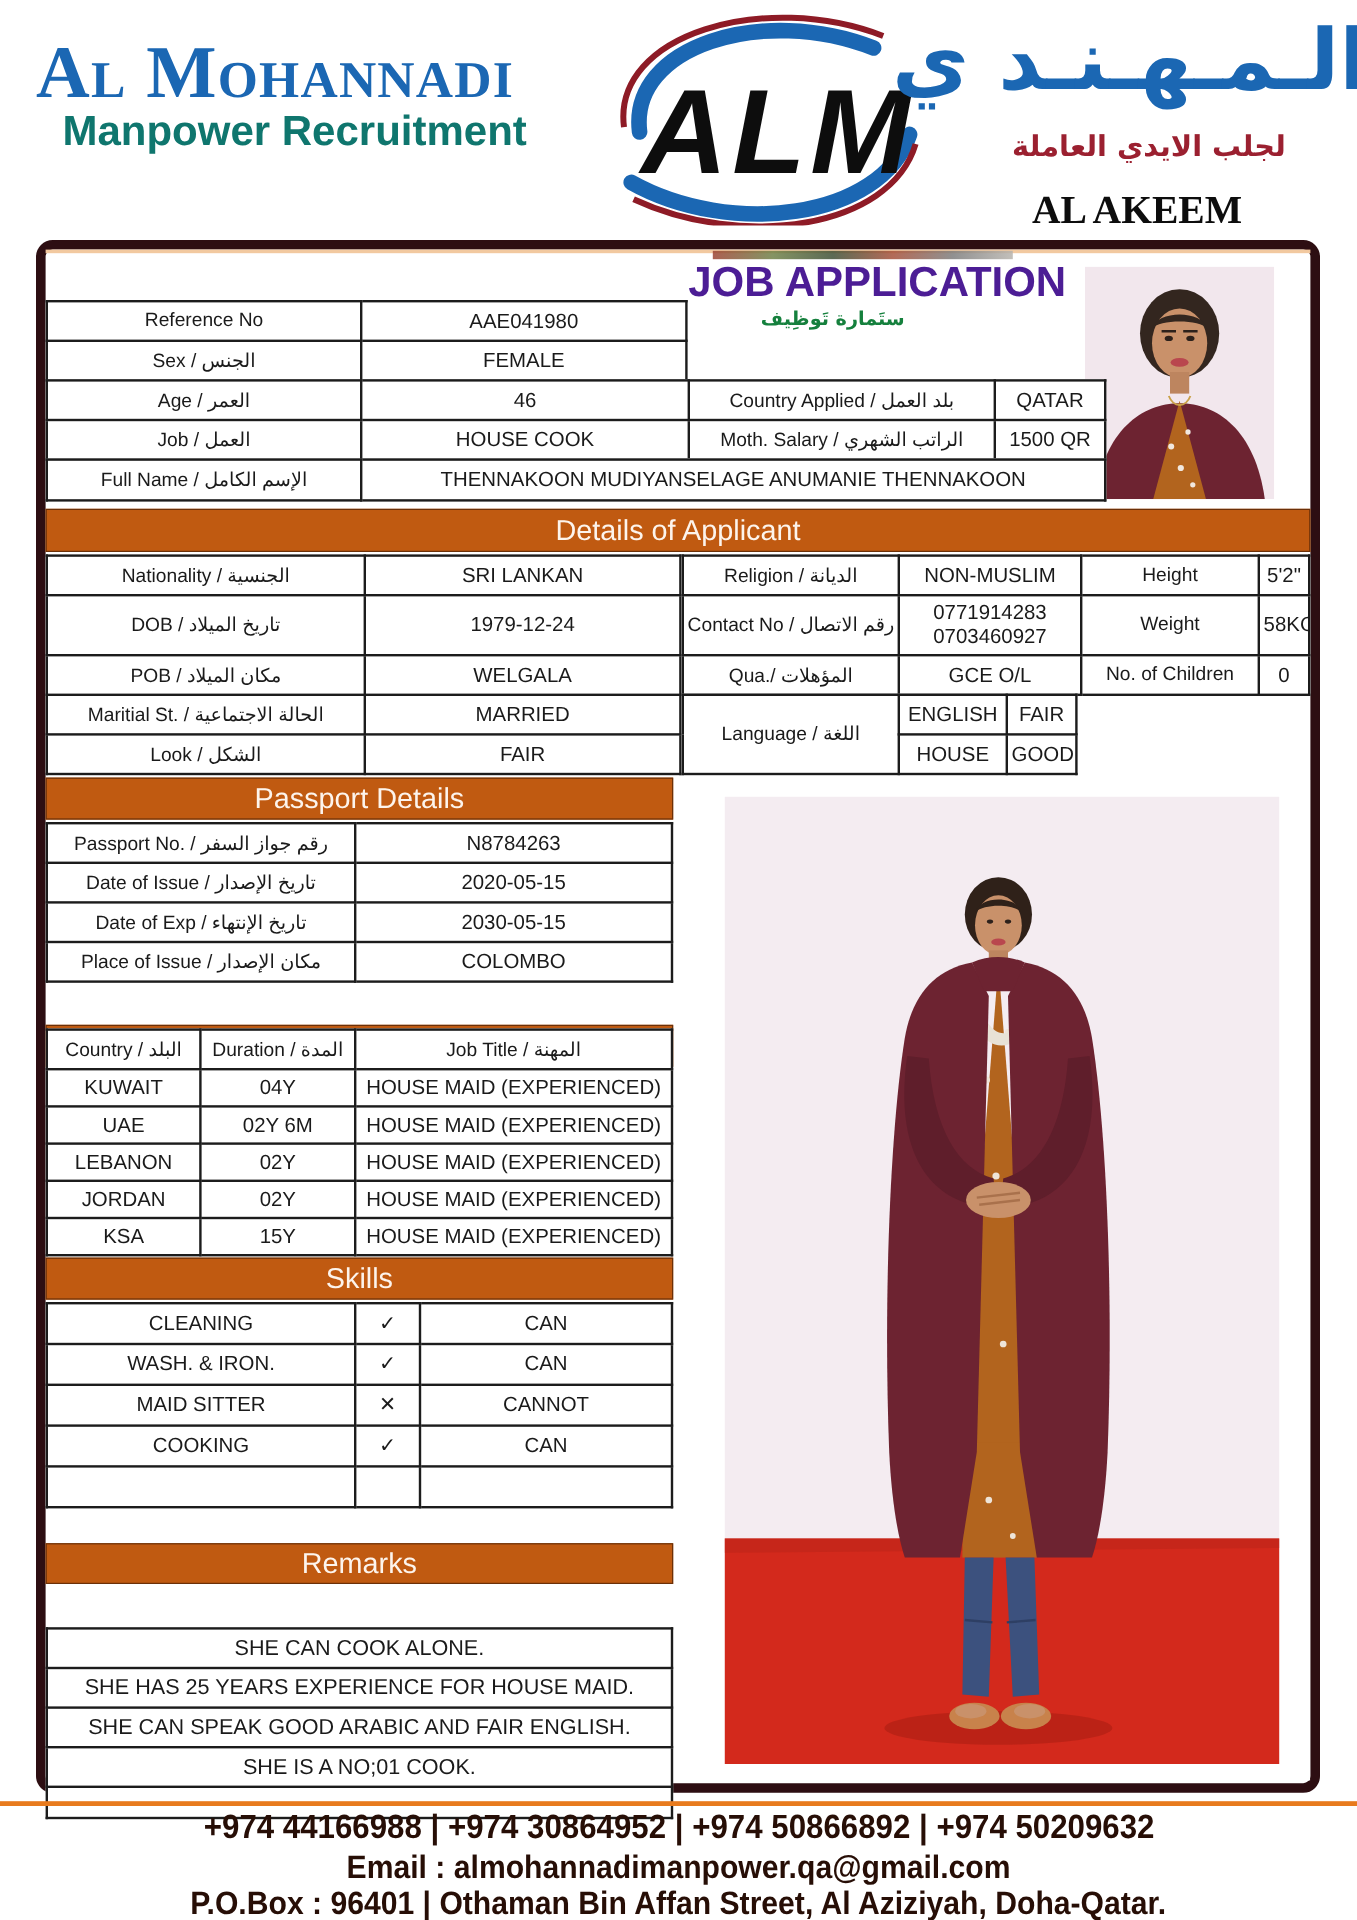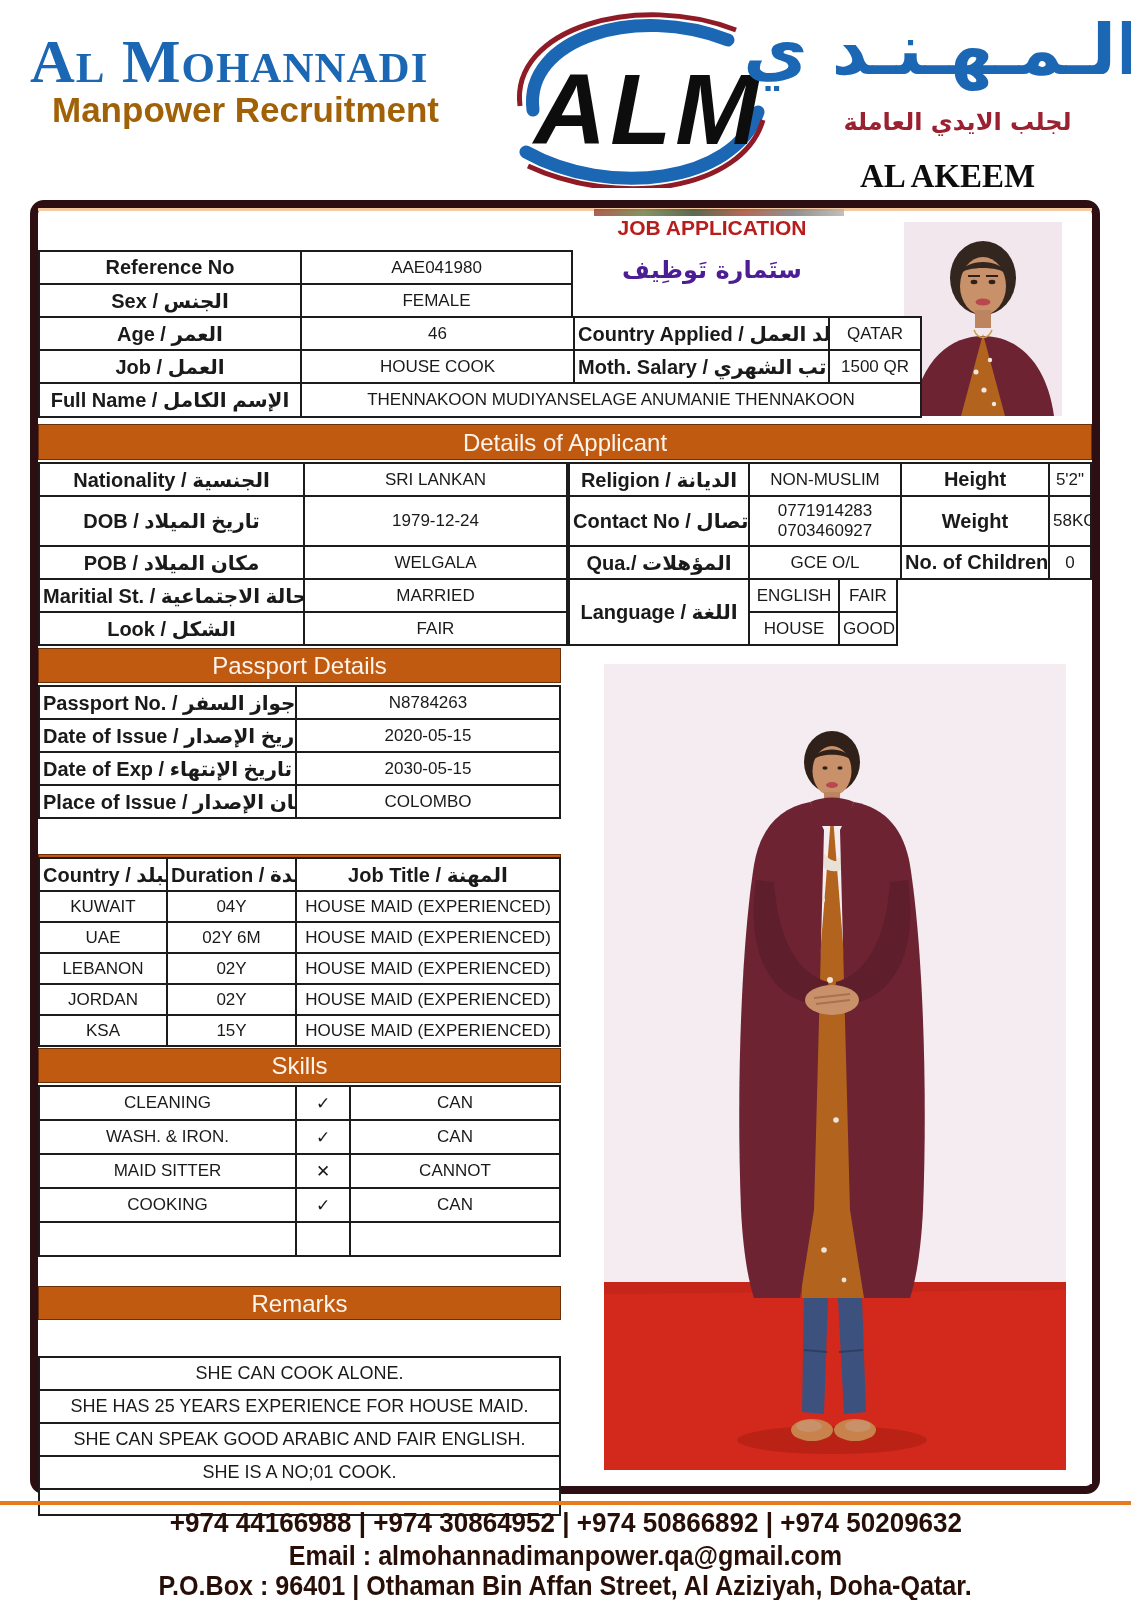--- a/index.html
+++ b/index.html
@@ -3,55 +3,55 @@
 <meta charset="utf-8">
 <style>
   html,body{margin:0;padding:0;background:#ffffff;}
   .page{position:relative;width:1131px;height:1600px;background:#fff;overflow:hidden;
         font-family:"Liberation Sans","DejaVu Sans",sans-serif;}
   .abs{position:absolute;}
 
   
   .brand-name{left:30px;top:30px;color:#1b67b3;font-family:"Liberation Serif","DejaVu Serif",serif;
               font-weight:bold;font-variant:small-caps;font-size:62px;letter-spacing:1px;line-height:1;}
-  .brand-tagline{left:52px;top:92px;color:#a16207;font-weight:bold;font-size:35px;line-height:1;}
+  .brand-tagline{left:52px;top:92px;color:#0f766e;font-weight:bold;font-size:35px;line-height:1;}
   .logo-svg{left:468px;top:2px;}
   .brand-ar{left:700px;top:-2px;width:440px;text-align:right;direction:rtl;color:#1b67b3;
             font-weight:bold;font-size:70px;line-height:1.5;font-family:"DejaVu Sans",sans-serif;}
   .brand-ar-tag{left:790px;top:108px;width:335px;text-align:center;direction:rtl;color:#9b2030;
             font-weight:bold;font-size:24px;letter-spacing:3px;font-family:"DejaVu Sans",sans-serif;}
   .partner{left:860px;top:160px;color:#0d0d0d;font-family:"Liberation Serif","DejaVu Serif",serif;
            font-weight:bold;font-size:33px;letter-spacing:0px;line-height:1;}
 
   
   .form{position:absolute;left:30px;top:200px;width:1054px;height:1278px;background:#fff;
         border:8px solid #2d0e12;border-radius:14px;}
   .form-topline{left:0;top:0;width:1054px;height:3px;background:#f2c9a0;}
   .artifact{left:556px;top:1px;width:250px;height:7px;opacity:.85;
             background:linear-gradient(90deg,#9c4434,#6f8148,#3f5036,#a5503a,#7d7d7d,#b8b4ae);}
 
   
   table.t{position:absolute;border-collapse:collapse;table-layout:fixed;background:#fff;border:1px solid #1c1c1c;}
   table.t td{border:2px solid #1c1c1c;background:#fff;color:#1a1a1a;text-align:center;
              padding:0 3px;white-space:nowrap;overflow:hidden;font-size:17px;}
-  table.t td.lbl{font-weight:700;font-size:20px;}
+  table.t td.lbl{font-weight:400;font-size:16px;}
   table.t td.val{font-weight:400;}
   tr.h33{height:33px;} tr.h34{height:34px;} tr.h31{height:31px;} tr.h50{height:50px;} tr.h26{height:26px;}
   td.left{text-align:left;padding-left:6px;}
   td.small{font-size:15px;}
   .phone2{font-size:16px;line-height:20px;font-weight:400;}
 
   
   .bar{position:absolute;background:#c05a11;color:#fdf4ec;text-align:center;font-size:24px;
        height:35px;line-height:34px;border:1px solid #6b3008;box-sizing:border-box;}
 
   
-  .form-title{left:474px;top:8px;width:400px;text-align:center;color:#b91c1c;font-weight:bold;font-size:21px;}
-  .form-title-ar{left:474px;top:48px;width:400px;text-align:center;direction:rtl;color:#4c1d95;
-                 font-weight:bold;font-size:24px;font-family:"DejaVu Sans",sans-serif;}
+  .form-title{left:493px;top:8px;width:400px;text-align:center;color:#4c1d95;font-weight:bold;font-size:35px;}
+  .form-title-ar{left:456px;top:48px;width:400px;text-align:center;direction:rtl;color:#15803d;
+                 font-weight:bold;font-size:16px;font-family:"DejaVu Sans",sans-serif;}
 
   .photo-frame{left:866px;top:14px;width:158px;height:194px;overflow:hidden;}
   .photo2-frame{left:540px;top:442px;width:514px;height:834px;overflow:hidden;}
 
   
   .divider{left:0;top:1501px;width:1131px;height:4px;background:#e87b1e;}
   .fline{left:0;width:1131px;text-align:center;color:#270e06;font-weight:bold;}
   .fline span{display:inline-block;transform:scaleX(0.93);}
   .f-phones{top:1507px;font-size:28px;}
   .f-email{top:1541px;font-size:27px;}

